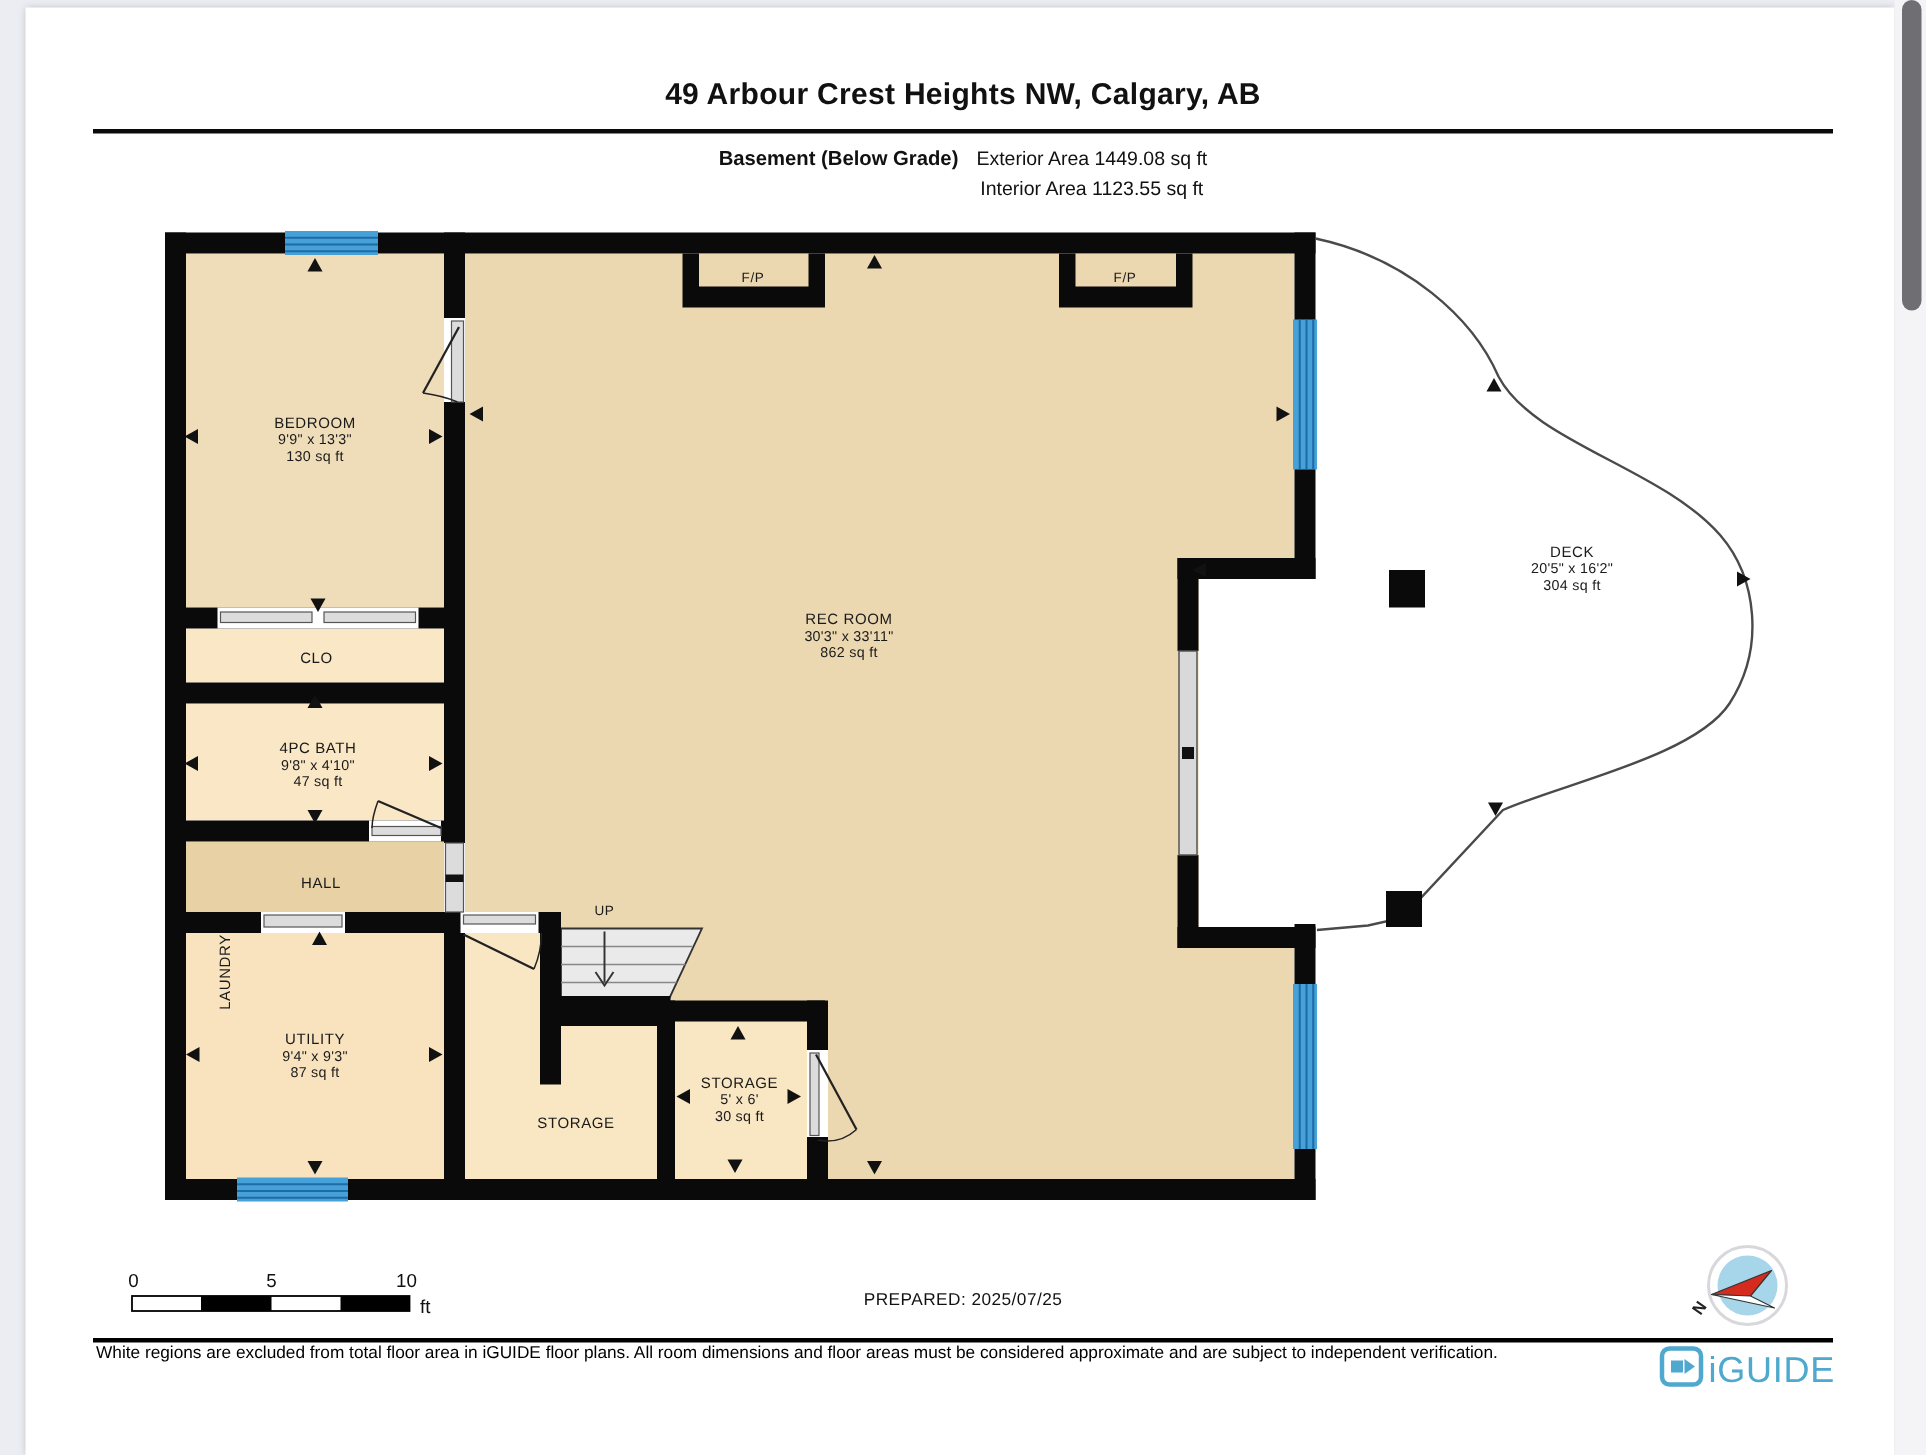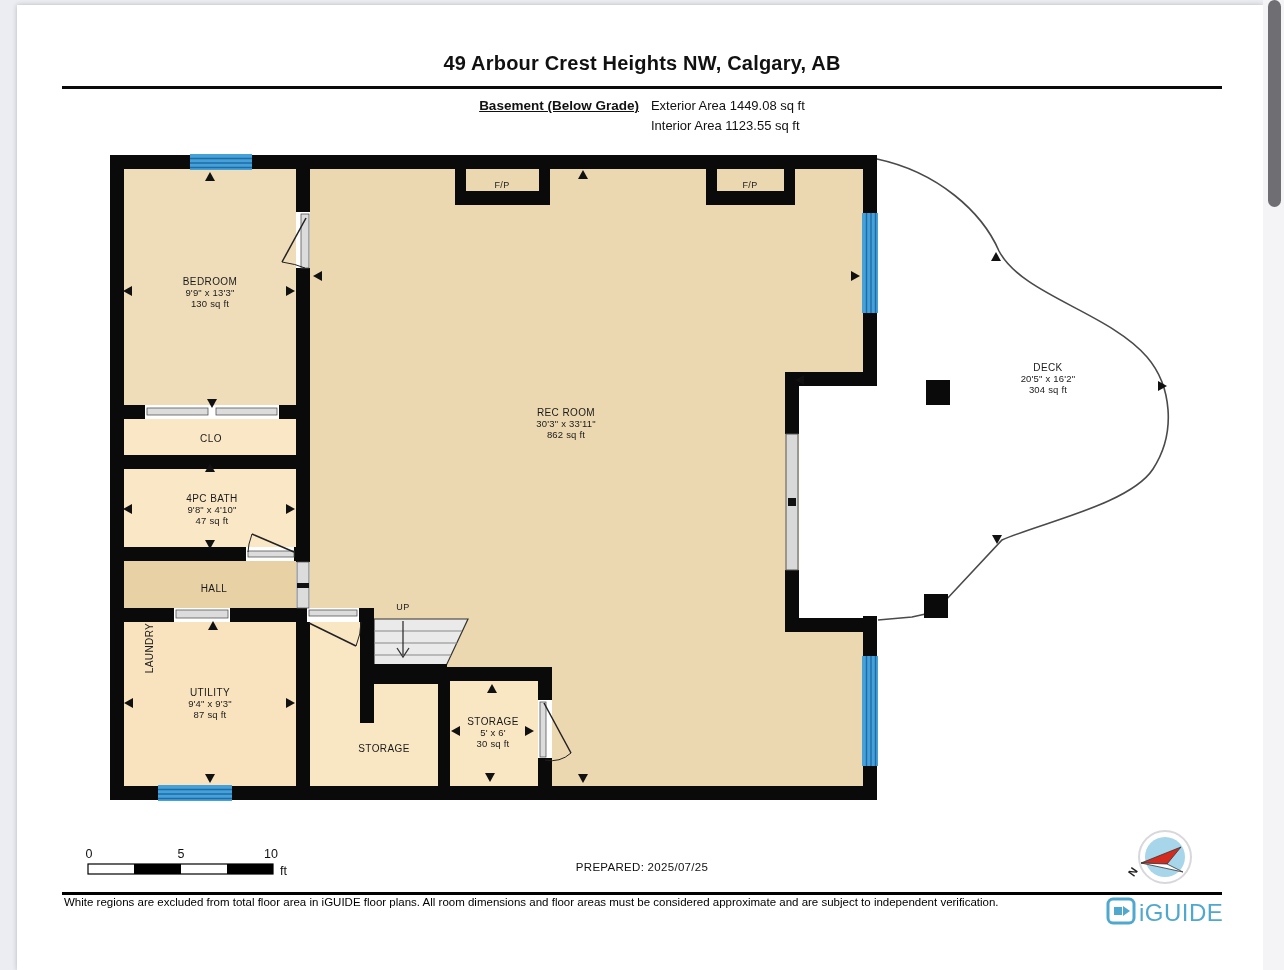--- a/index.html
+++ b/index.html
@@ -17,22 +17,22 @@
   .scroll-thumb{position:absolute;right:3px;top:0;width:13px;height:207px;border-radius:7px;background:#6F6F73;}
   .title{
     position:absolute;left:0;top:52px;width:1284px;text-align:center;
     font-size:20px;font-weight:bold;letter-spacing:.2px;
   }
   .title-rule{position:absolute;left:62px;top:86px;width:1160px;height:3px;background:#0a0a0a;}
   .subtitle{
     position:absolute;left:0;top:96px;width:1284px;
     display:flex;justify-content:center;align-items:flex-start;gap:12px;
   }
-  .floor-label{font-size:13.5px;font-weight:bold;line-height:20px;text-decoration:underline;}
-  .area-lines{font-size:13px;line-height:20px;text-align:left;}
+  .floor-label{font-size:13.5px;font-weight:bold;line-height:20px;}
+  .area-lines{font-size:13px;line-height:20px;text-align:center;}
   .plan-svg{position:absolute;left:0;top:0;width:1284px;height:970px;}
   .prepared{
     position:absolute;left:0;top:861px;width:1284px;text-align:center;
     font-size:11.5px;letter-spacing:.3px;color:#111;
   }
   .footer-rule{position:absolute;left:62px;top:892px;width:1160px;height:2.5px;background:#000;}
   .disclaimer{position:absolute;left:64px;top:896px;font-size:11.5px;color:#000;}
   text{font-family:"Liberation Sans","DejaVu Sans",sans-serif;}
   .room-label{font-size:10px;fill:#1a1a1a;letter-spacing:.4px;}
   .room-sub{font-size:9.5px;fill:#1a1a1a;letter-spacing:.2px;}

